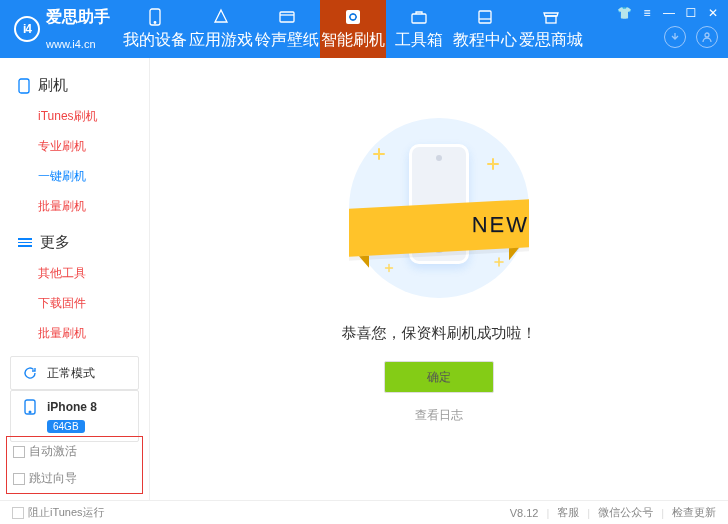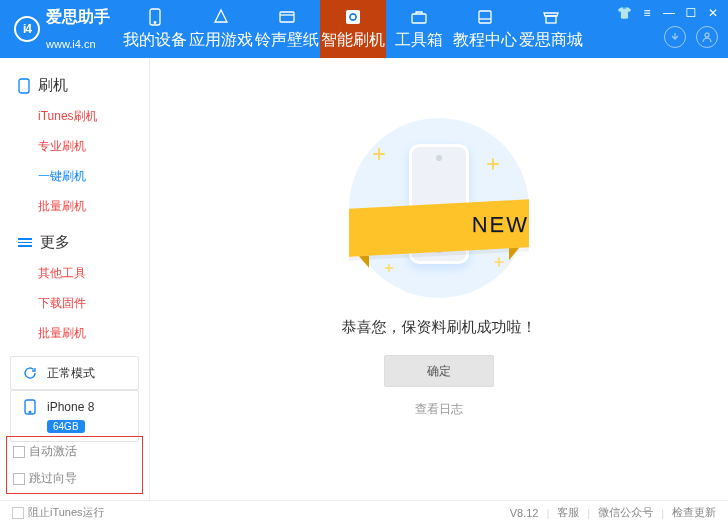--- a/index.html
+++ b/index.html
@@ -56,22 +56,22 @@
   .illus .new { position:absolute; left:0; right:0; top:94px; text-align:right; font-size:22px; font-weight:400; color:#0f172a; letter-spacing:2px; text-shadow:0 1px 0 rgba(0,0,0,.15); }
   .illus .phone { position:absolute; left:60px; top:26px; width:60px; height:120px; background:#eef2f8; border:3px solid #fff; border-radius:10px; box-shadow:0 4px 10px rgba(30,120,240,.15);}
   .illus .phone::before { content:""; position:absolute; left:50%; top:8px; transform:translateX(-50%); width:6px; height:6px; background:#d0d6e2; border-radius:50%; }
   .illus .phone::after { content:""; position:absolute; left:50%; bottom:8px; transform:translateX(-50%); width:10px; height:10px; border:2px solid #d0d6e2; border-radius:50%; }
   .spark { position:absolute; width:12px; height:12px;}
   .spark::before,.spark::after{content:"";position:absolute;background:#ffd75e;border-radius:2px;}
   .spark::before{left:5px;top:0;width:2px;height:12px;}
   .spark::after{top:5px;left:0;height:2px;width:12px;}
   .s1{left:24px;top:30px;} .s2{right:30px;top:40px;} .s3{left:34px;bottom:24px;transform:scale(.7);} .s4{right:24px;bottom:30px;transform:scale(.8);}
 
-  .msg { text-align:center; font-size:15px; color:#333; margin-top:20px; }
-  .btn { display:block; width:110px; height:32px; line-height:30px; text-align:center; border:1px solid #ddd; color:#555; border-radius:2px; margin:18px auto 0; cursor:pointer; background:#e5e5e5;}
+  .msg { text-align:center; font-size:15px; color:#333; margin-top:26px; }
+  .btn { display:block; width:110px; height:32px; line-height:30px; text-align:center; border:1px solid #ddd; color:#555; border-radius:2px; margin:18px auto 0; cursor:pointer; background:#84cc16;}
   .loglink { display:block; text-align:center; color:#999; margin-top:14px; cursor:pointer; font-size:12px;font-family:Liberation Serif, serif;}
 
   
   .footer { height:24px; border-top:1px solid #eee; display:flex; padding:0 12px; color:#888; font-size:11px; }
   .footer .chk .box{border-color:#ccc;}
   .footer .sep { margin:0 8px; color:#ddd;}
   .footer .right { margin-left:auto; display:flex; align-items:center; }
 </style>
 </head>
 <body>
@@ -214,21 +214,21 @@
           </span>
         <span>正常模式</span>
       </div>
       <div class="status-row" style="flex-wrap:wrap;padding-bottom:8px;">
         <span class="ic">
             <svg width="12" height="16" viewBox="0 0 12 16" fill="none" stroke="#1e88f5" stroke-width="1.4">
               <rect x="1" y="1" width="10" height="14" rx="2"></rect>
               <circle cx="6" cy="13" r=".8" fill="#1e88f5"></circle>
             </svg>
           </span>
-        <span style="font-weight:400;">iPhone 8</span>
+        <span style="font-weight:700;">iPhone 8</span>
         <span class="badge" style="width:auto;">64GB</span>
       </div>
     </div>
 
     <div class="sb-checks">
       <label class="chk">
         <span class="box"></span>
         <span>自动激活</span>
       </label>
       <label class="chk">

